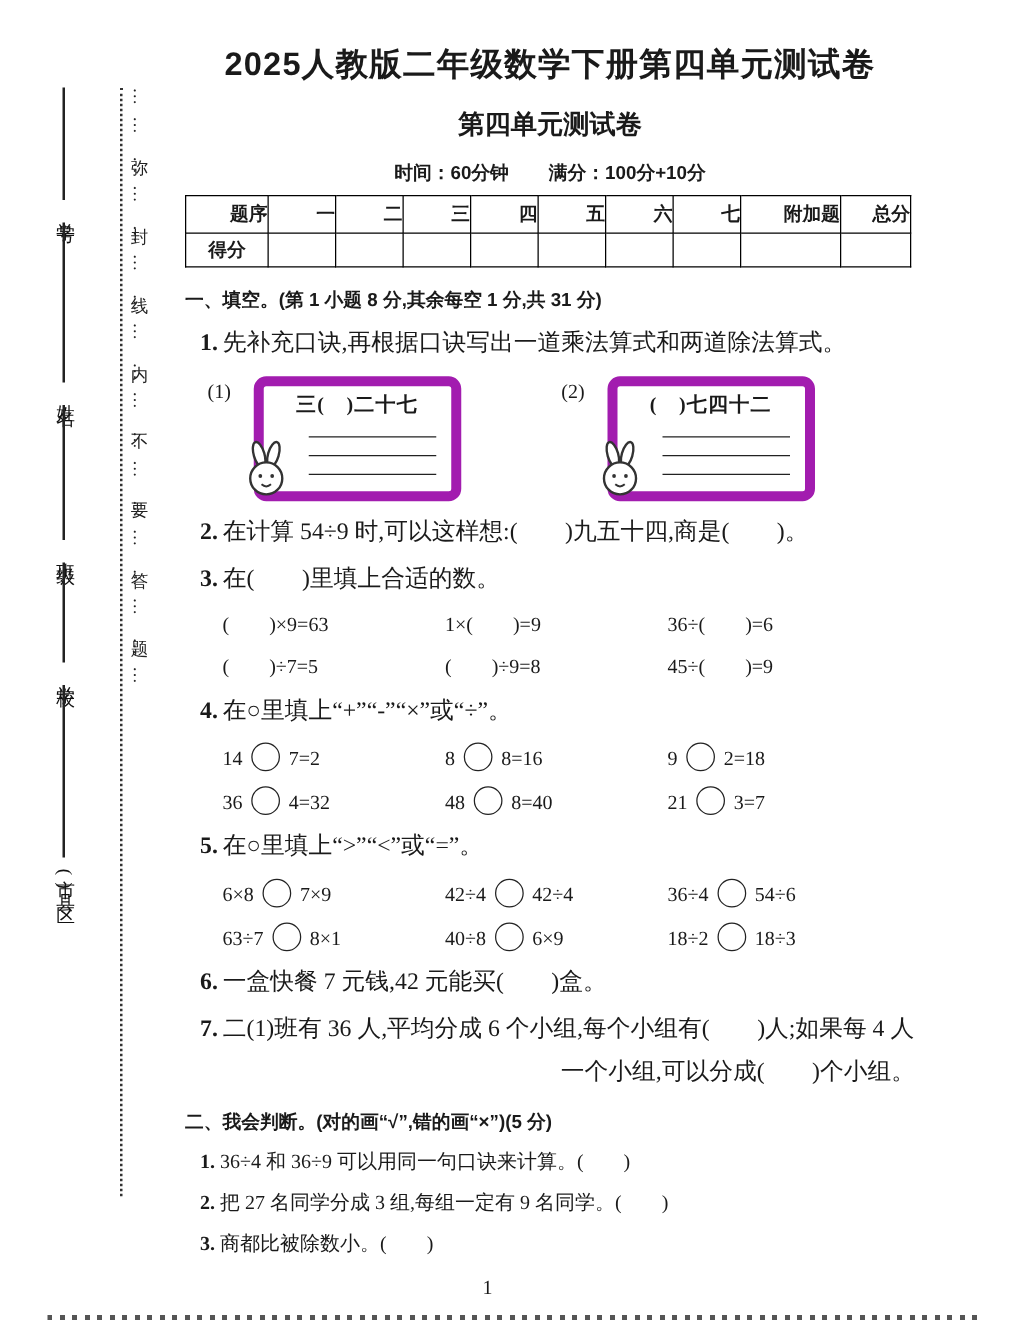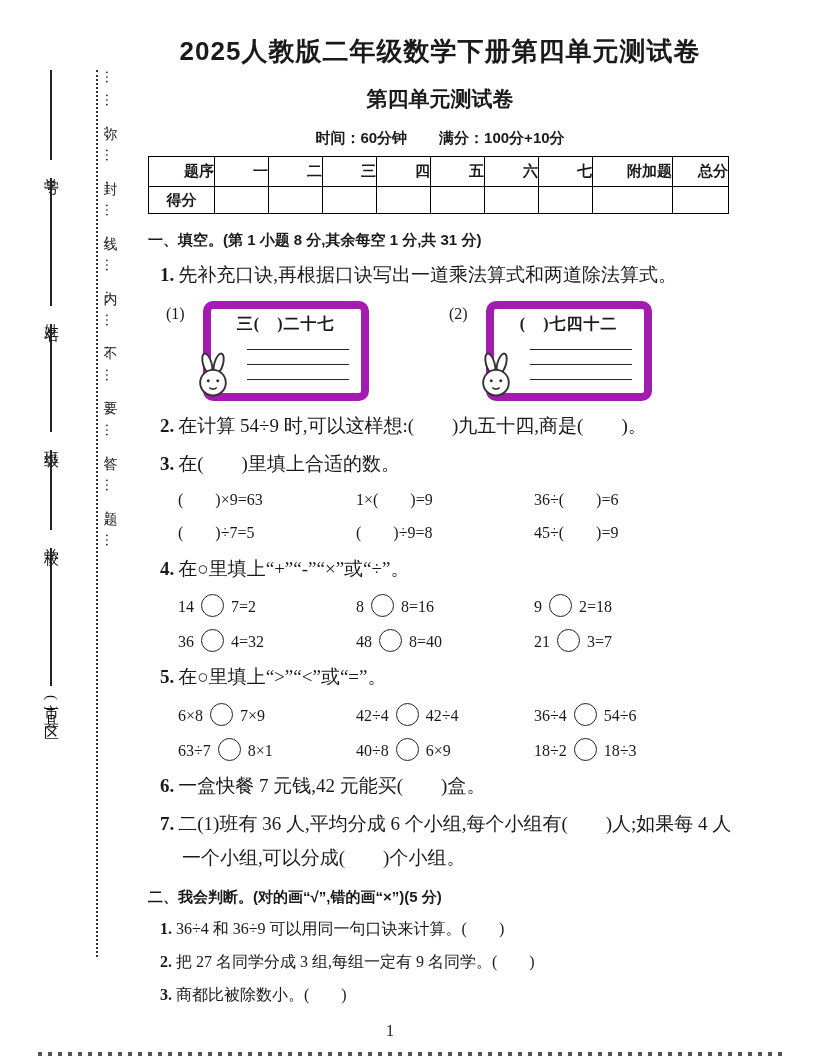--- a/index.html
+++ b/index.html
@@ -20,21 +20,21 @@
   .title{text-align:center;font-family:"Liberation Sans","DejaVu Sans",sans-serif;font-weight:bold;font-size:26px;letter-spacing:1px;}
   .subtitle{text-align:center;font-family:Liberation Serif, serif;font-weight:bold;font-size:21px;margin-top:16px;}
   .time-row{display:flex;justify-content:center;gap:32px;font-weight:bold;font-size:15px;margin-top:16px;font-family:"Liberation Sans","DejaVu Sans",sans-serif;}
   table.score{border-collapse:collapse;table-layout:fixed;width:580px;margin-top:8px;}
   table.score td{border:1.6px solid #000;text-align:center;font-weight:bold;font-size:15px;padding:0;font-family:"Liberation Sans","DejaVu Sans",sans-serif;}
   tr.hrow td{height:29px;text-align:right;} tr.srow td{height:26px;font-family:Liberation Mono, monospace;}
   
   .sec-heading{font-family:Liberation Sans, sans-serif;font-weight:bold;font-size:15px;margin-top:17px;}
   .q-line{margin-top:11px;margin-left:12px;font-size:19px;line-height:1.45;}
   .q-num{font-weight:bold;margin-right:4px;}
-  .indent2{margin-left:34px;}
+  .indent2{margin-left:44px;text-align:right;}
   
   .q1-row{display:flex;margin:12px 0 10px 18px;}
   .q1-group{display:flex;align-items:flex-start;width:288px;}
   .q1-label{font-size:16px;margin-top:4px;margin-right:18px;}
   .recite-box{position:relative;width:166px;height:100px;border:8px solid #a21caf;border-radius:10px;box-sizing:border-box;padding-top:5px;}
   .recite-formula{text-align:center;font-size:16px;font-weight:bold;letter-spacing:1px;}
   .recite-line{margin:13px 12px 0 36px;border-bottom:1.6px solid #222;height:1px;}
   .rabbit{position:absolute;left:-17px;bottom:-10px;}
   
   .three-col{display:grid;grid-template-columns:178px 178px 1fr;margin-left:30px;margin-top:12px;font-size:16px;align-items:center;}

